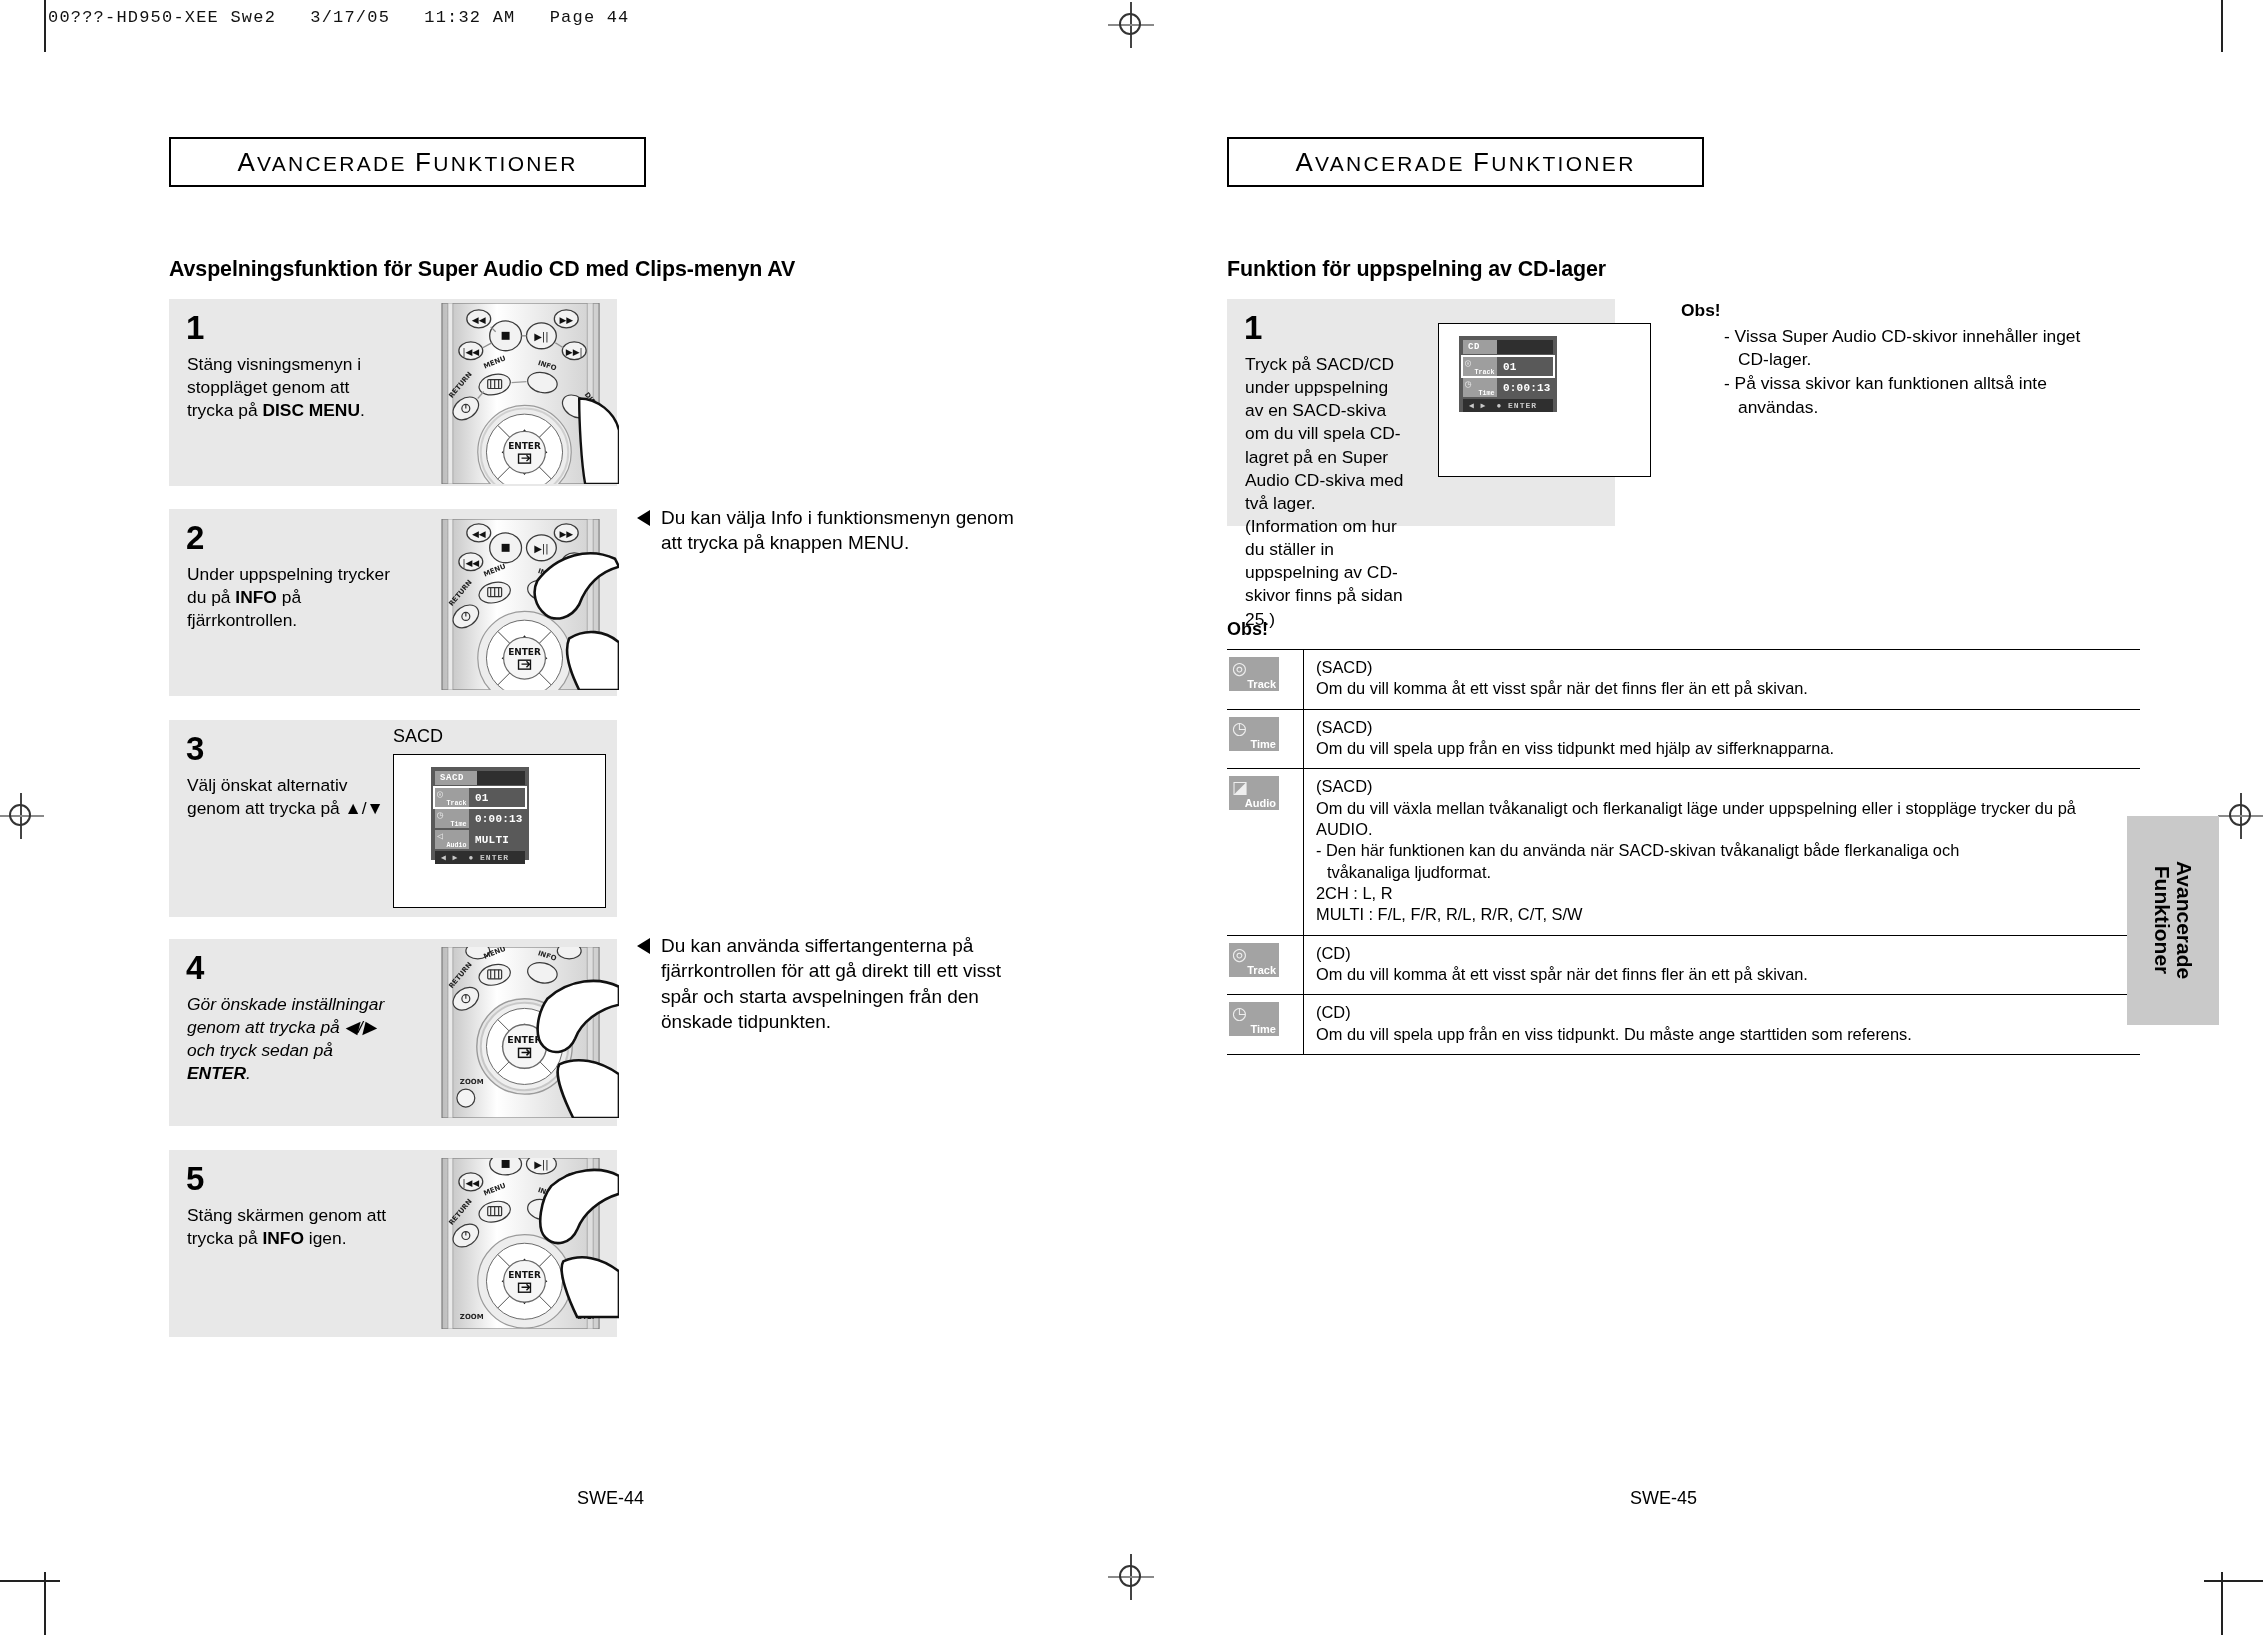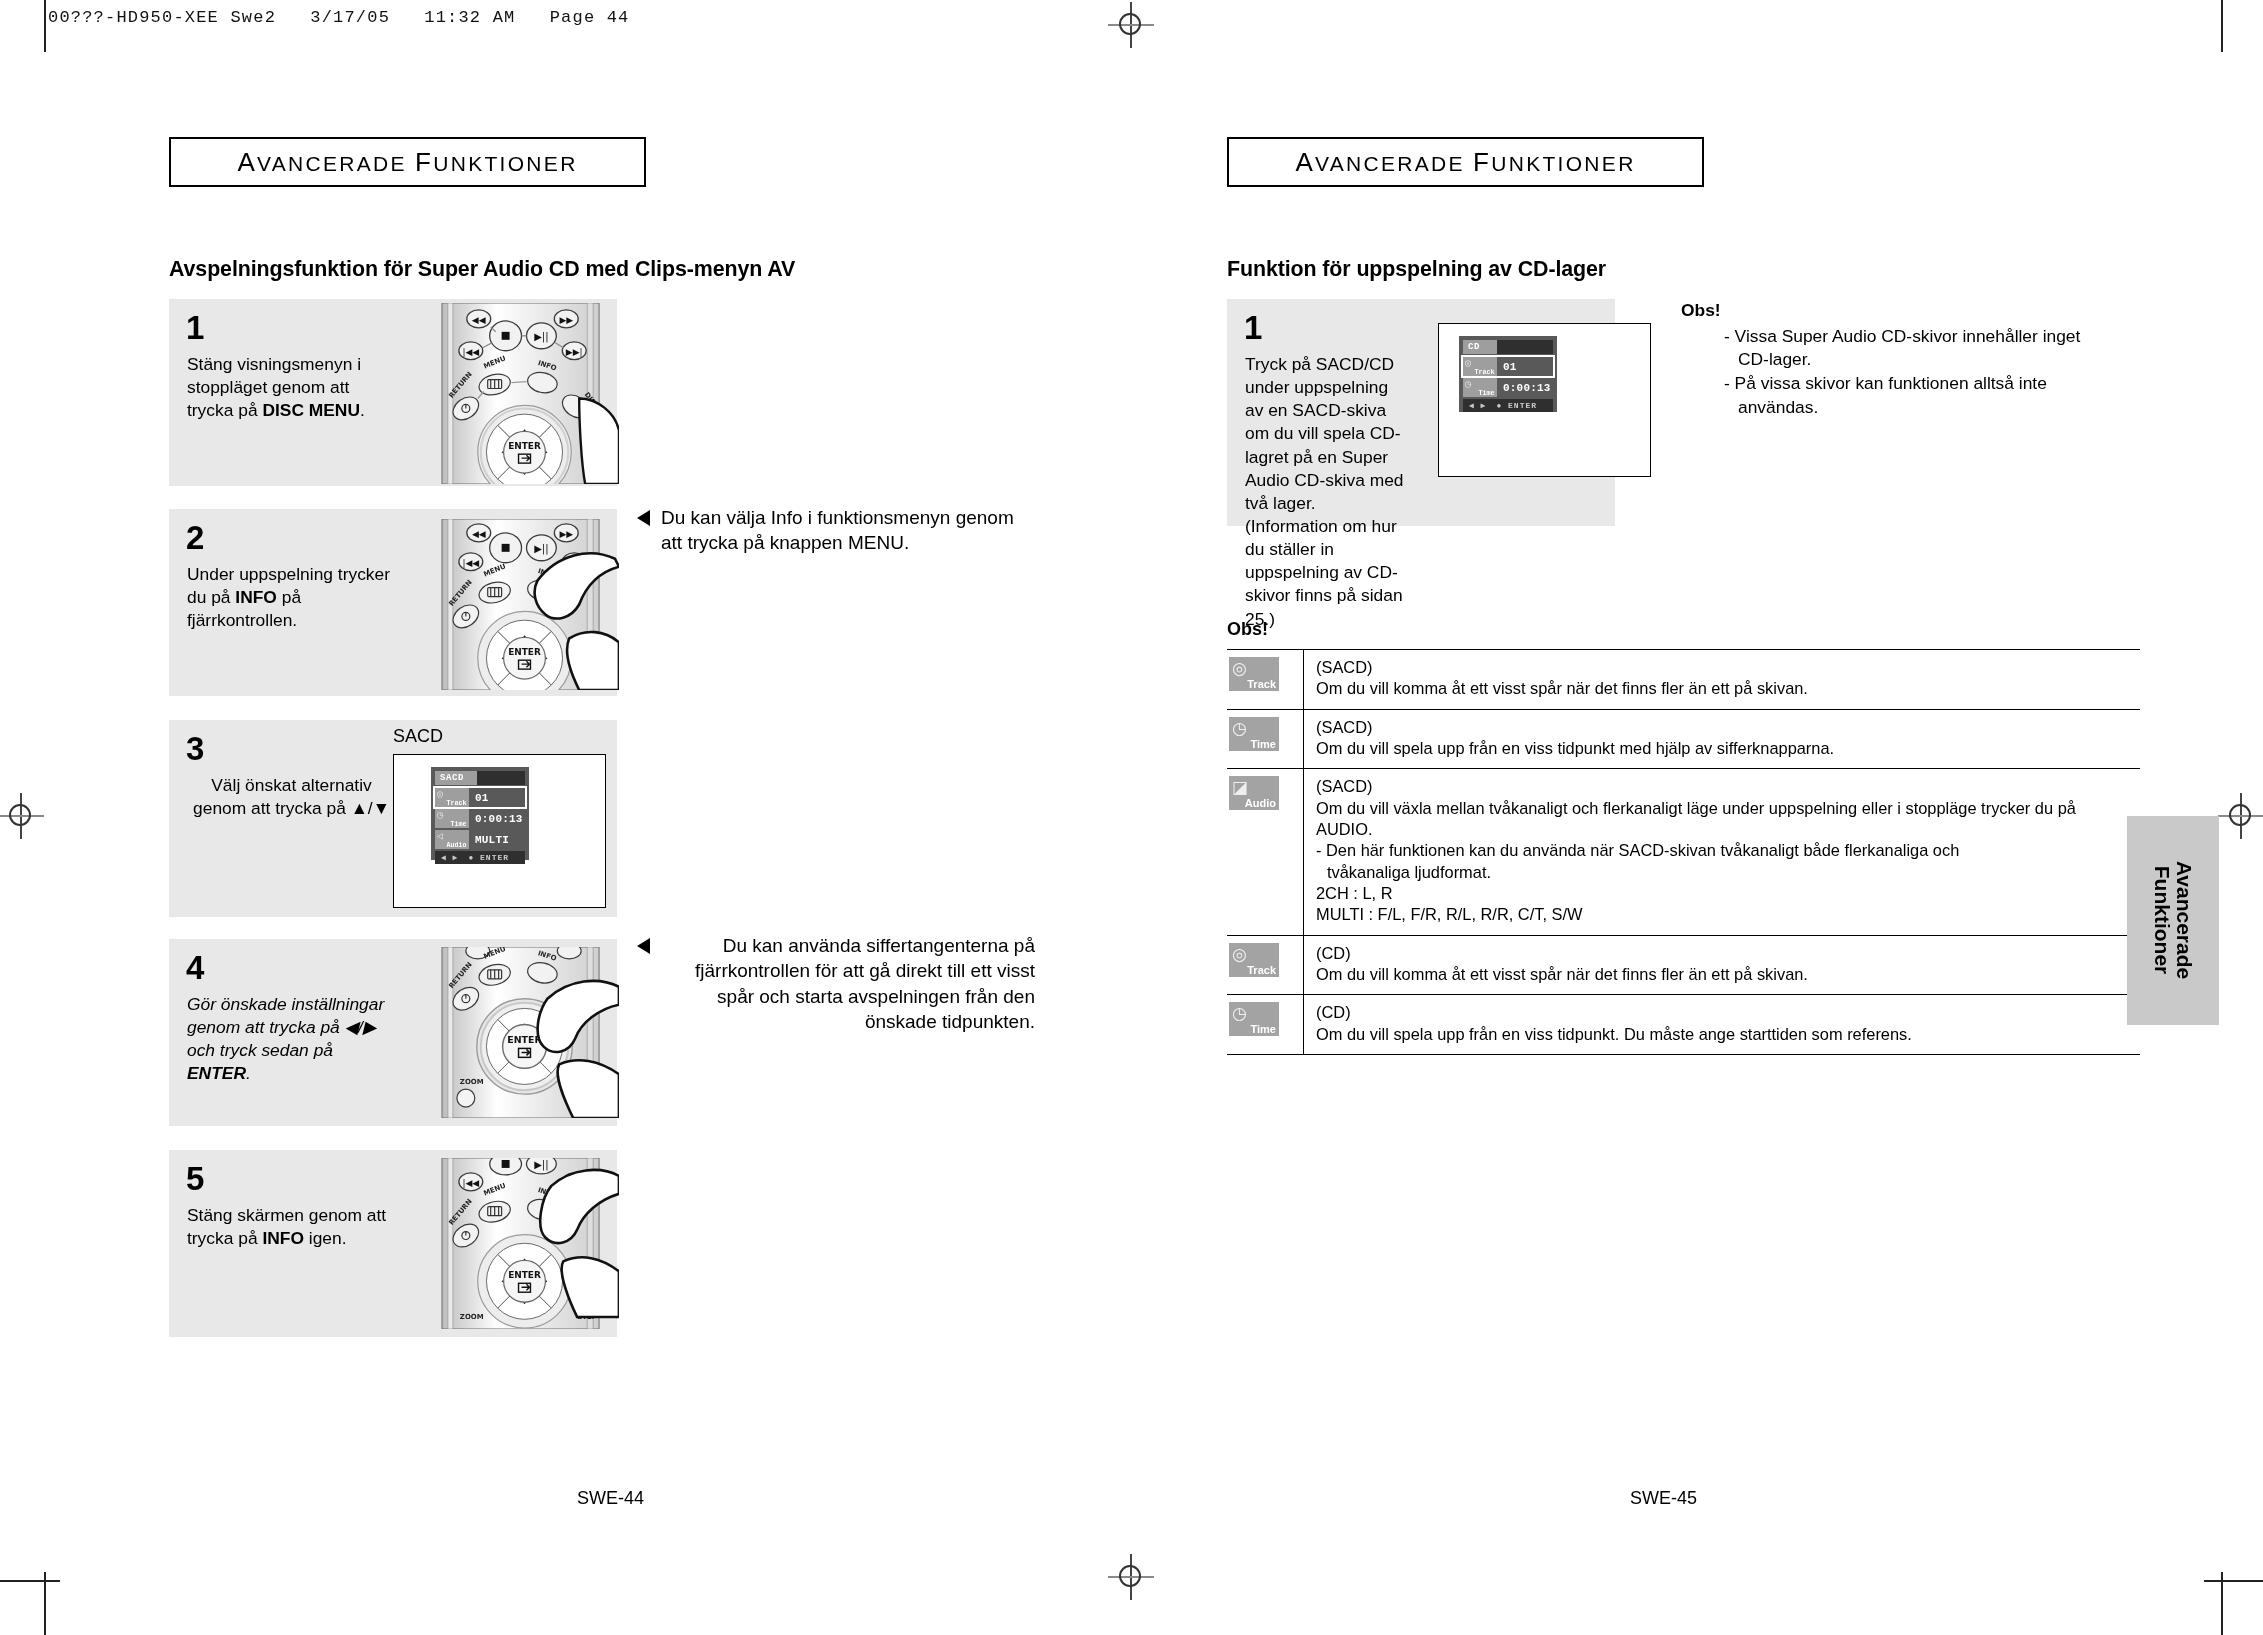--- a/index.html
+++ b/index.html
@@ -277,21 +277,21 @@
     </div>
   </div>
 
   <div class="sidenote" style="left:637px;top:505px;width:398px;">
     <span class="arrow"></span>
     <span class="txt">Du kan välja Info i funktionsmenyn genom att trycka på knappen MENU.</span>
   </div>
 
   <div class="step" style="left:169px;top:720px;width:448px;height:197px;">
     <div class="num" style="left:17px;top:12px;">3</div>
-    <div class="body" style="left:18px;top:54px;width:209px;text-align:center;">Välj önskat alternativ genom att trycka på ▲/▼</div>
+    <div class="body" style="left:18px;top:54px;width:209px;">Välj önskat alternativ genom att trycka på ▲/▼</div>
 
     <div class="screen-label" style="left:224px;top:6px;">SACD</div>
     <div class="tvbox" style="left:224px;top:34px;width:211px;height:152px;">
       <div class="osd" style="left:37px;top:12px;width:98px;height:93px;">
         <div class="osd-titlebar" style="left:4px;width:90px;"></div>
         <div class="osd-title" style="width:42px;">SACD</div>
         <div class="osd-row sel" style="left:4px;top:21px;width:90px;height:19px;">
           <span class="osd-ic">
               <span class="glyph">◎</span>
               <span class="lab">Track</span>
@@ -376,21 +376,21 @@
             <path d="M92 106h7M97 103l3 3-3 3"></path>
         </g>
         <circle cx="36" cy="152" r="9" fill="#f4f4f4" stroke="#3a3a3a" stroke-width="1.2"></circle>
         <text x="30" y="138" font-size="7" font-weight="bold" font-family="DejaVu Sans" fill="#222">ZOOM</text>
         <path d="M118 52 C140 32 170 30 190 40 L190 58 C170 62 152 76 146 92 C140 106 124 110 114 100 C104 90 108 66 118 52 Z" fill="#fff" stroke="#111" stroke-width="2.6"></path>
         <path d="M130 118 C148 110 170 114 190 128 L190 172 L144 172 C136 156 124 128 130 118 Z" fill="#fff" stroke="#111" stroke-width="2.6"></path>
       </svg>
     </div>
   </div>
 
-  <div class="sidenote" style="left:637px;top:933px;width:398px;text-align:right;">
+  <div class="sidenote" style="left:637px;top:933px;width:398px;">
     <span class="arrow"></span>
     <span class="txt">Du kan använda siffertangenterna på fjärrkontrollen för att gå direkt till ett visst spår och starta avspelningen från den önskade tidpunkten.</span>
   </div>
 
   <div class="step" style="left:169px;top:1150px;width:448px;height:187px;">
     <div class="num" style="left:17px;top:12px;">5</div>
     <div class="body" style="left:18px;top:54px;width:204px;">
       <span>Stäng skärmen genom att trycka på </span><b>INFO</b><span> igen.</span>
     </div>
     <div class="remote" style="left:261px;top:8px;">

